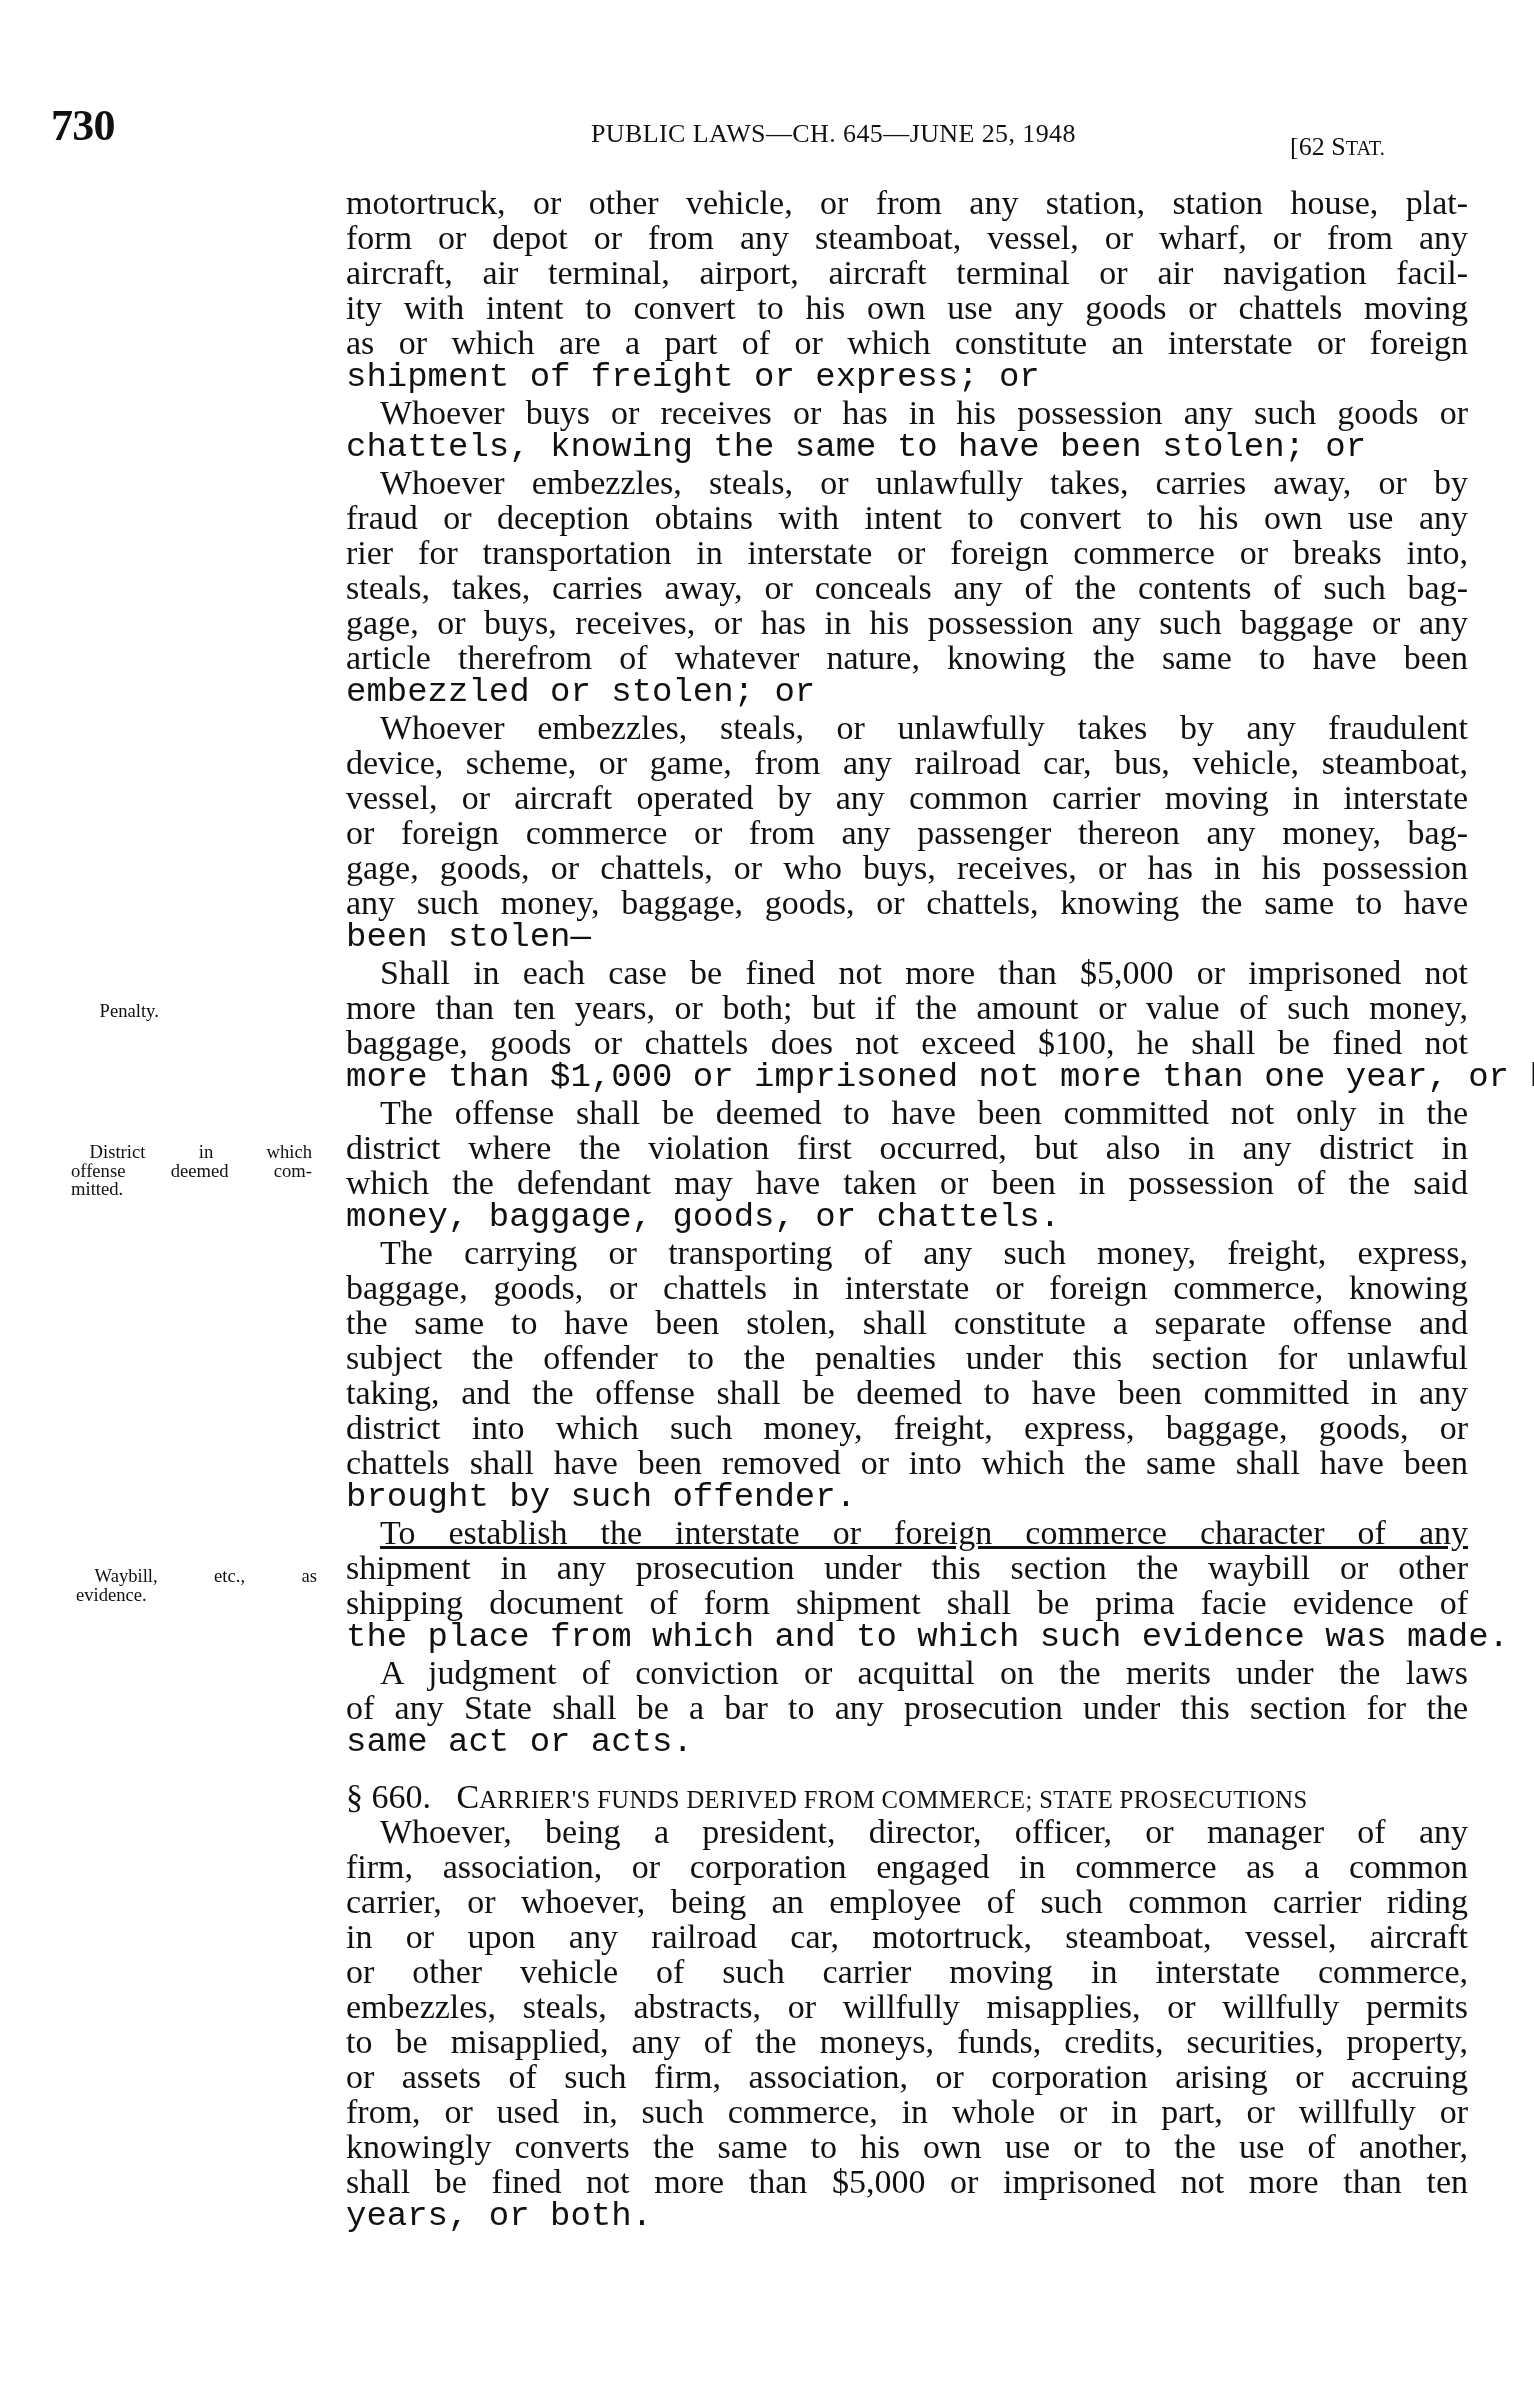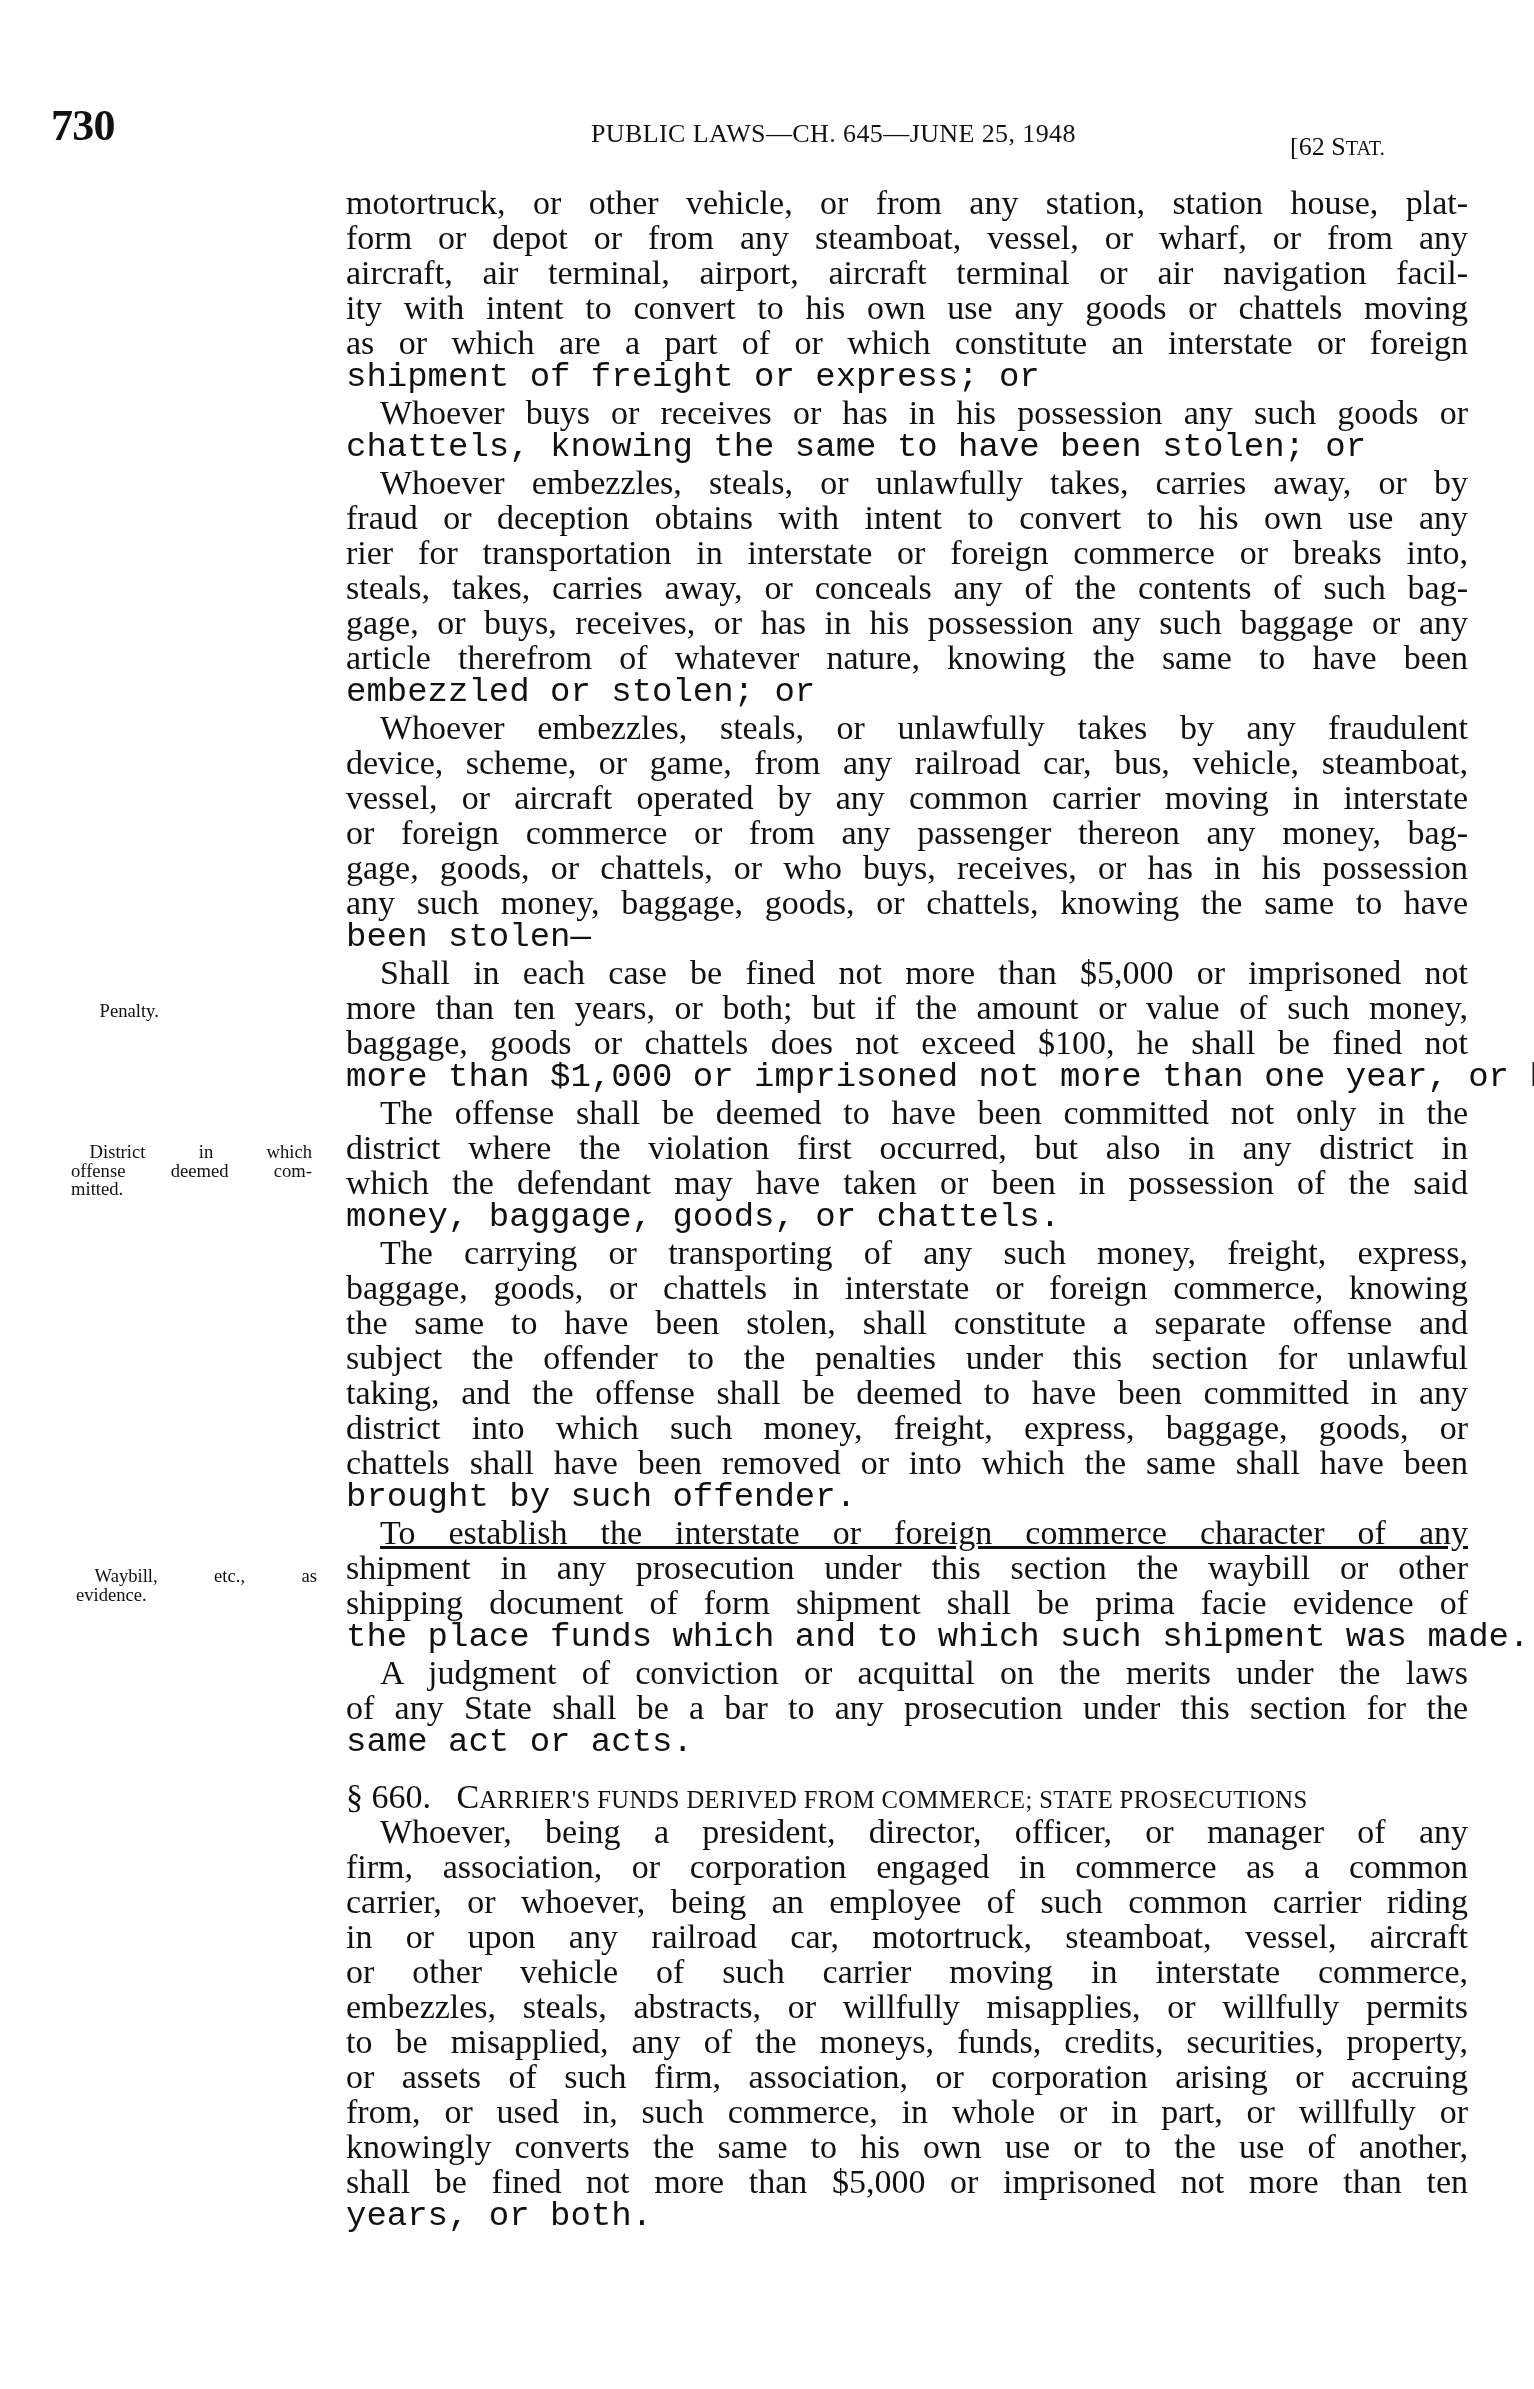--- a/index.html
+++ b/index.html
@@ -74,21 +74,21 @@
       <div class="line" style="white-space: nowrap;">baggage, goods, or chattels in interstate or foreign commerce, knowing</div>
       <div class="line" style="white-space: nowrap;">the same to have been stolen, shall constitute a separate offense and</div>
       <div class="line" style="white-space: nowrap;">subject the offender to the penalties under this section for unlawful</div>
       <div class="line" style="white-space: nowrap;">taking, and the offense shall be deemed to have been committed in any</div>
       <div class="line" style="white-space: nowrap;">district into which such money, freight, express, baggage, goods, or</div>
       <div class="line" style="white-space: nowrap;">chattels shall have been removed or into which the same shall have been</div>
       <div class="line last" style="white-space: nowrap;">brought by such offender.</div>
       <div class="line indent" style="white-space: nowrap; text-decoration: underline;">To establish the interstate or foreign commerce character of any</div>
       <div class="line" style="white-space: nowrap;">shipment in any prosecution under this section the waybill or other</div>
       <div class="line" style="white-space: nowrap;">shipping document of form shipment shall be prima facie evidence of</div>
-      <div class="line last" style="white-space: nowrap;">the place funds which and to which such shipment was made.</div>
+      <div class="line last" style="white-space: nowrap;">the place from which and to which such evidence was made.</div>
       <div class="line indent" style="white-space: nowrap;">A judgment of conviction or acquittal on the merits under the laws</div>
       <div class="line" style="white-space: nowrap;">of any State shall be a bar to any prosecution under this section for the</div>
       <div class="line last" style="white-space: nowrap;">same act or acts.</div>
     </div>
   <div class="section-gap"></div>
   <div class="heading" style="white-space: nowrap; transform-origin: left top; transform: scaleX(0.999976); width: 1122px; text-align-last: left;">
     <span>§ 660.</span><span>&nbsp;&nbsp;&nbsp;</span><span>C</span><span class="sc">ARRIER'S FUNDS DERIVED FROM COMMERCE; STATE PROSECUTIONS</span>
   </div>
   <div id="sec660">
       <div class="line indent" style="white-space: nowrap;">Whoever, being a president, director, officer, or manager of any</div>

